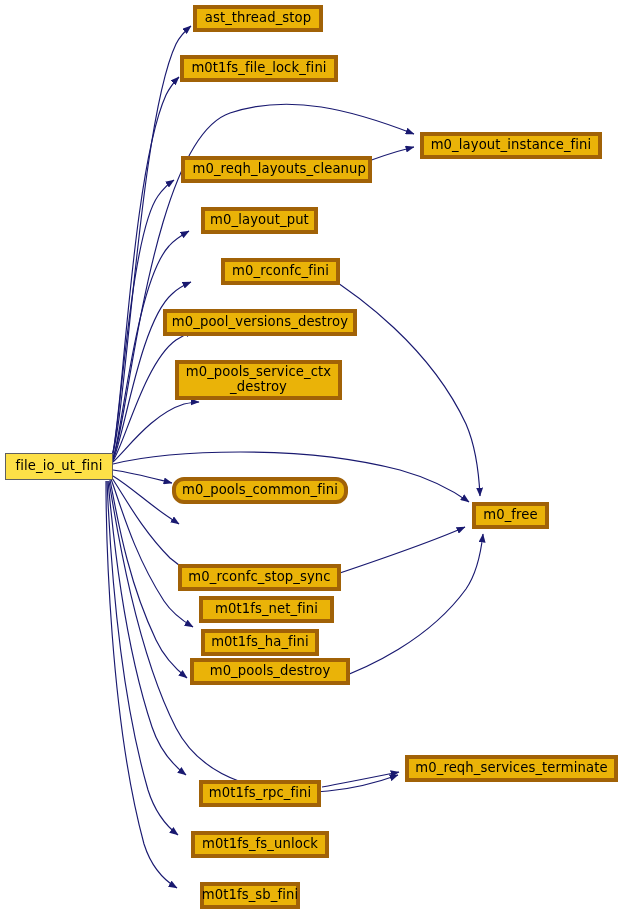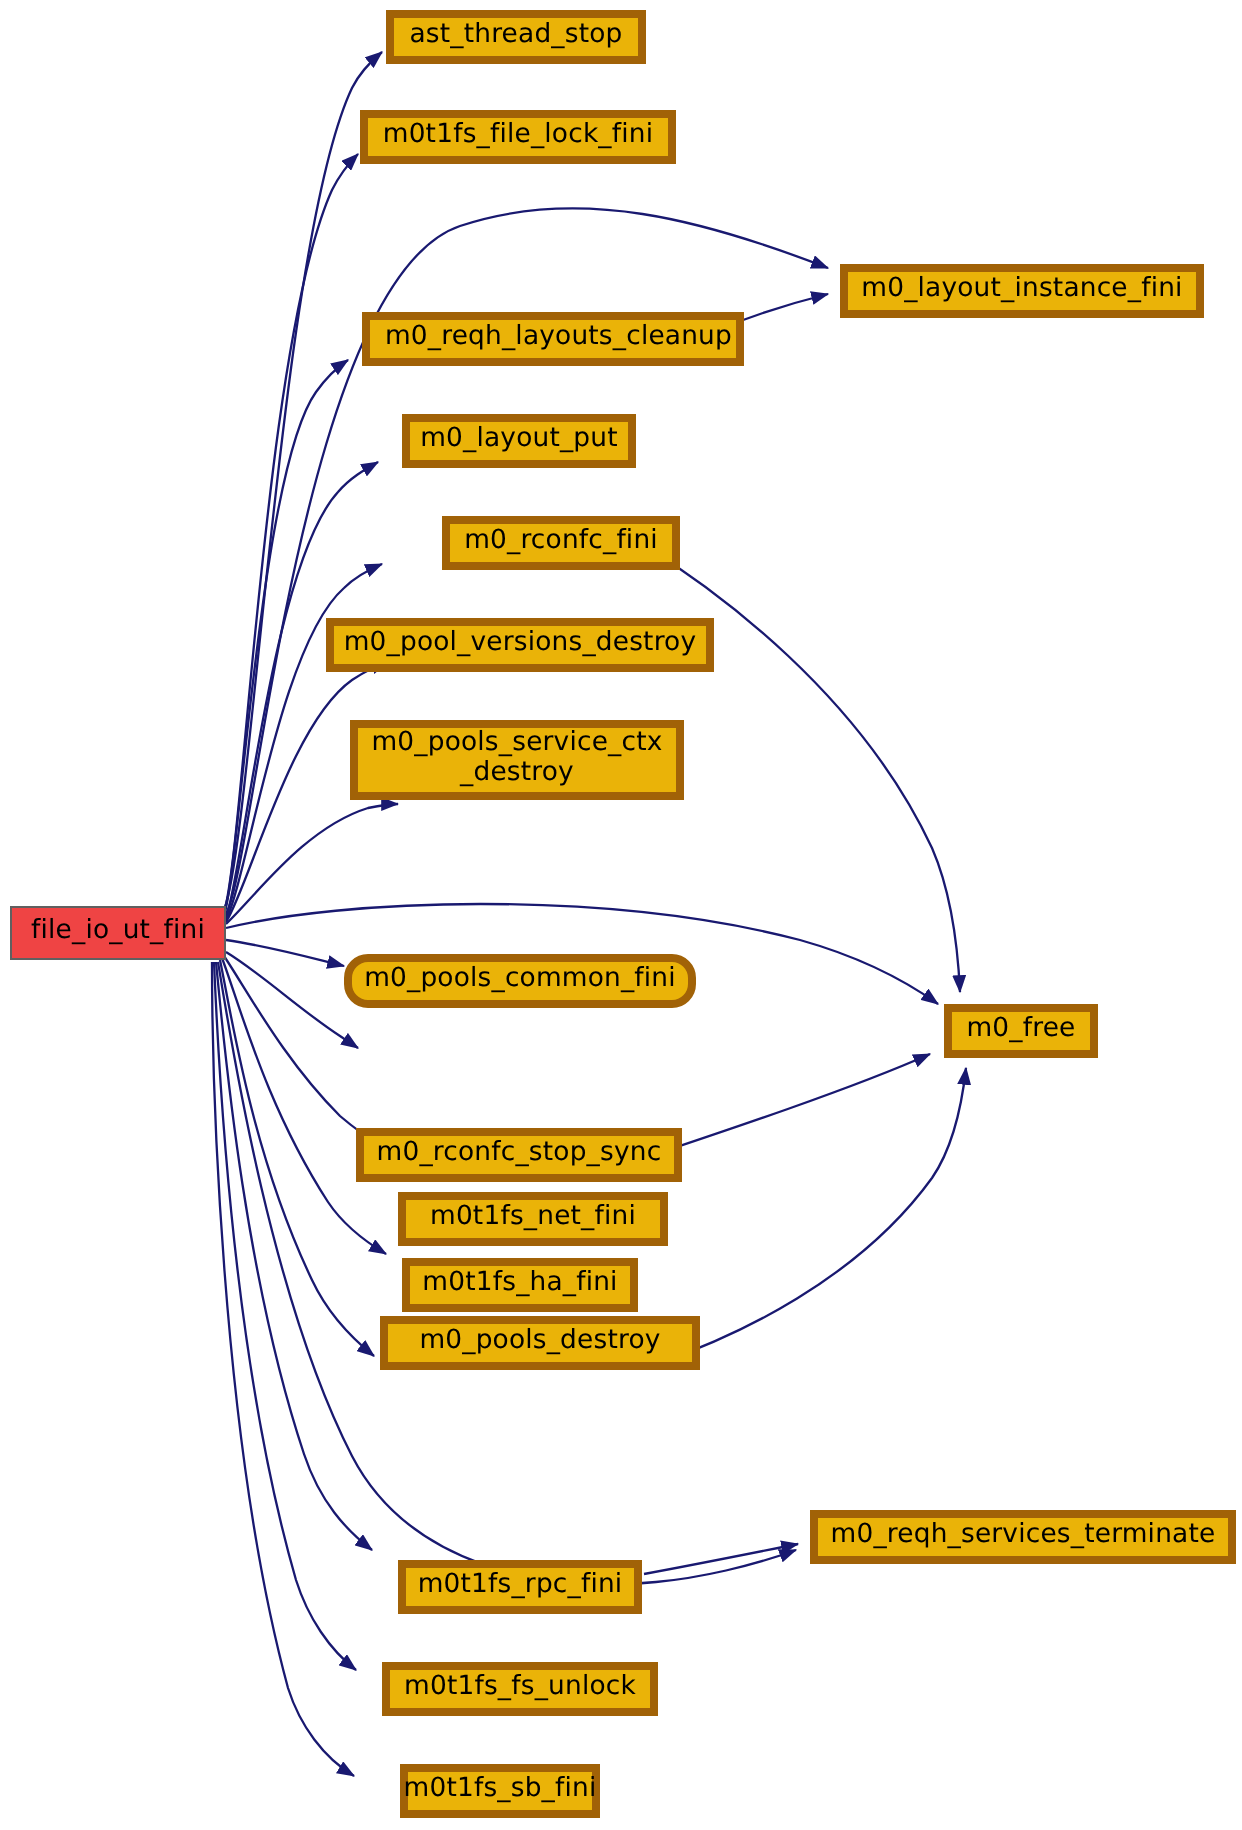--- a/index.html
+++ b/index.html
@@ -36,21 +36,21 @@
     background: #eab308;
     color: #000000;
     font-size: 13.2px;
     line-height: 1.12;
     letter-spacing: 0.1px;
     white-space: pre-line;
     z-index: 2;
   }
   .node.current {
     border: 1px solid #606060;
-    background: #ef4444;
+    background: #fde047;
     color: #000000;
   }
   .node-label {
     display: block;
     padding: 0 2px;
   }
 </style>
 </head>
 <body>
 

